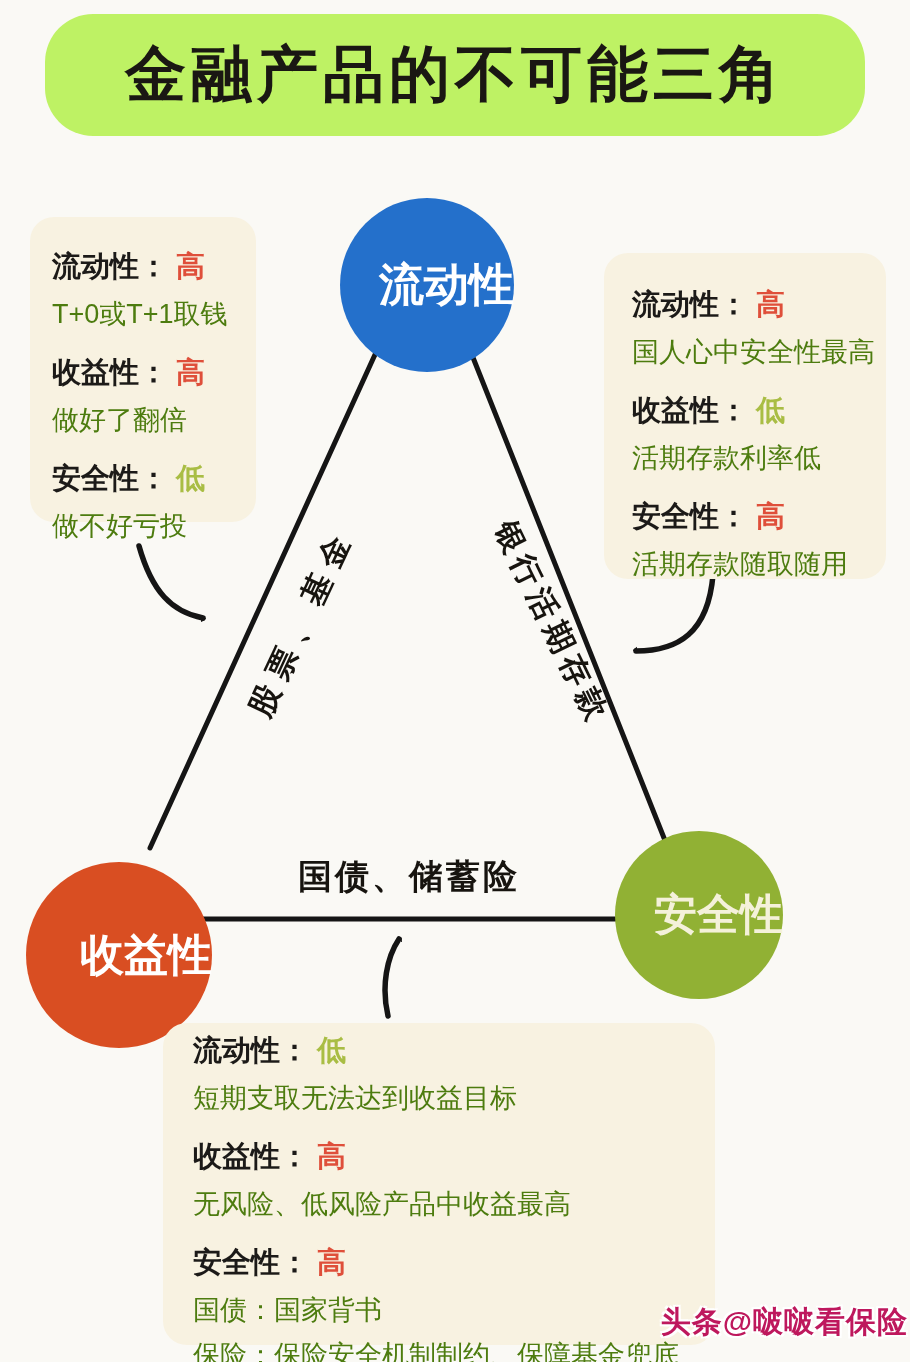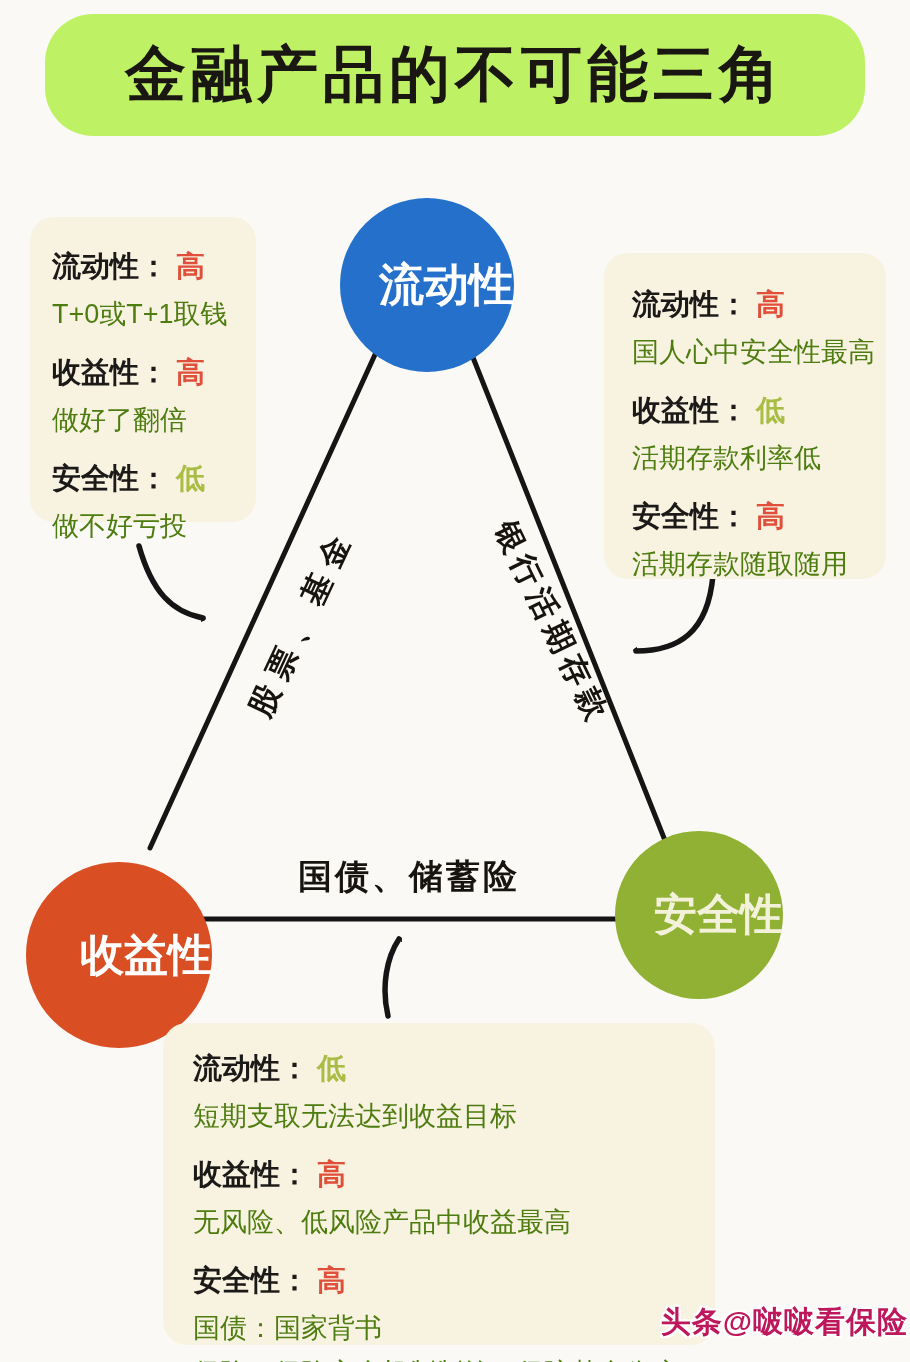--- a/index.html
+++ b/index.html
@@ -43,21 +43,21 @@
   .edge-left   { left: 302px; top: 622px; transform: translate(-50%,-50%) rotate(-65deg); font-size: 31px; letter-spacing: 10px; }
   .edge-right  { left: 552px; top: 623px; transform: translate(-50%,-50%) rotate(64deg);  font-size: 31px; letter-spacing: 6px; }
   .edge-bottom { left: 409px; top: 877px; transform: translate(-50%,-50%); font-size: 34px; letter-spacing: 3px; }
 
   
   .info-box {
     position: absolute; background: #f8f2e1; border-radius: 24px;
   }
   .box-stocks { left: 30px;  top: 217px;  width: 226px; height: 305px; padding: 30px 0 0 22px; }
   .box-bank   { left: 604px; top: 253px;  width: 282px; height: 326px; padding: 32px 0 0 28px; }
-  .box-bonds  { left: 163px; top: 1023px; width: 552px; height: 322px; padding: 26px 0 0 30px; }
+  .box-bonds  { left: 163px; top: 1023px; width: 552px; height: 322px; padding: 8px 0 0 30px; }
 
   .row { margin-bottom: 21px; }
   .row:last-child { margin-bottom: 0; }
   .row-head { font-size: 29px; font-weight: 800; color: #1c1a18; white-space: nowrap; }
   .row-value { font-weight: 800; margin-left: 8px; }
   .row-desc { font-size: 27px; color: #4d7c0f; margin-top: 9px; white-space: nowrap; }
 
   
   .watermark {
     position: absolute; right: 2px; top: 1302px;

